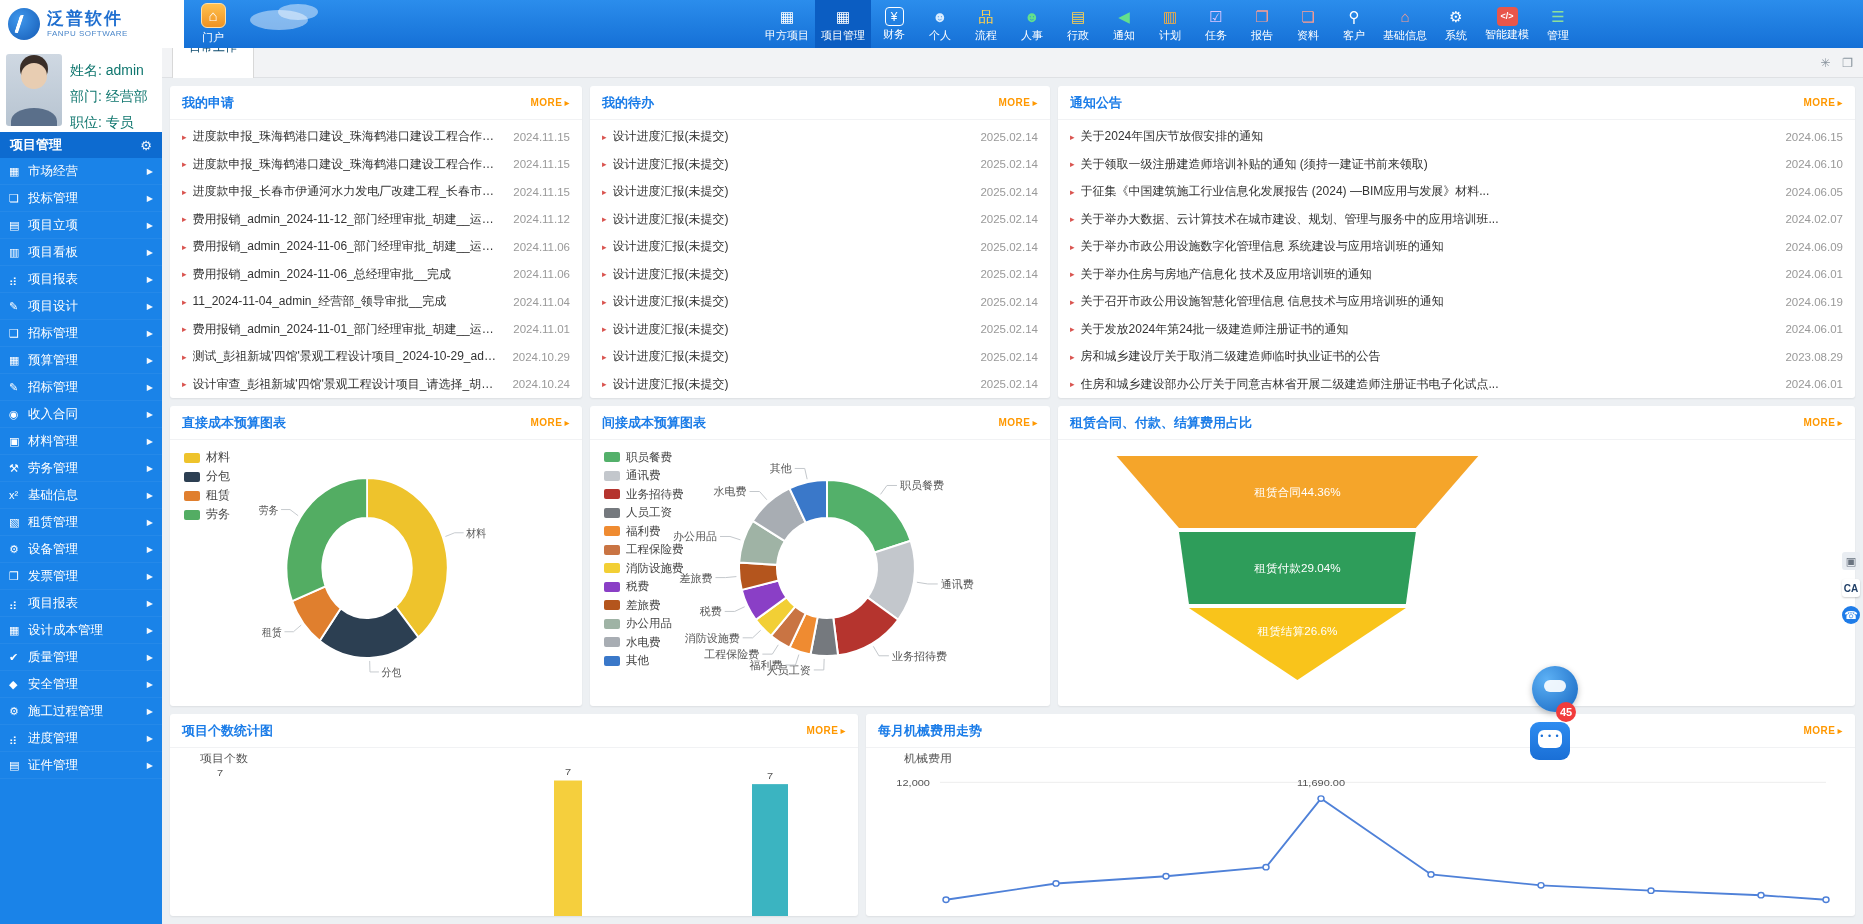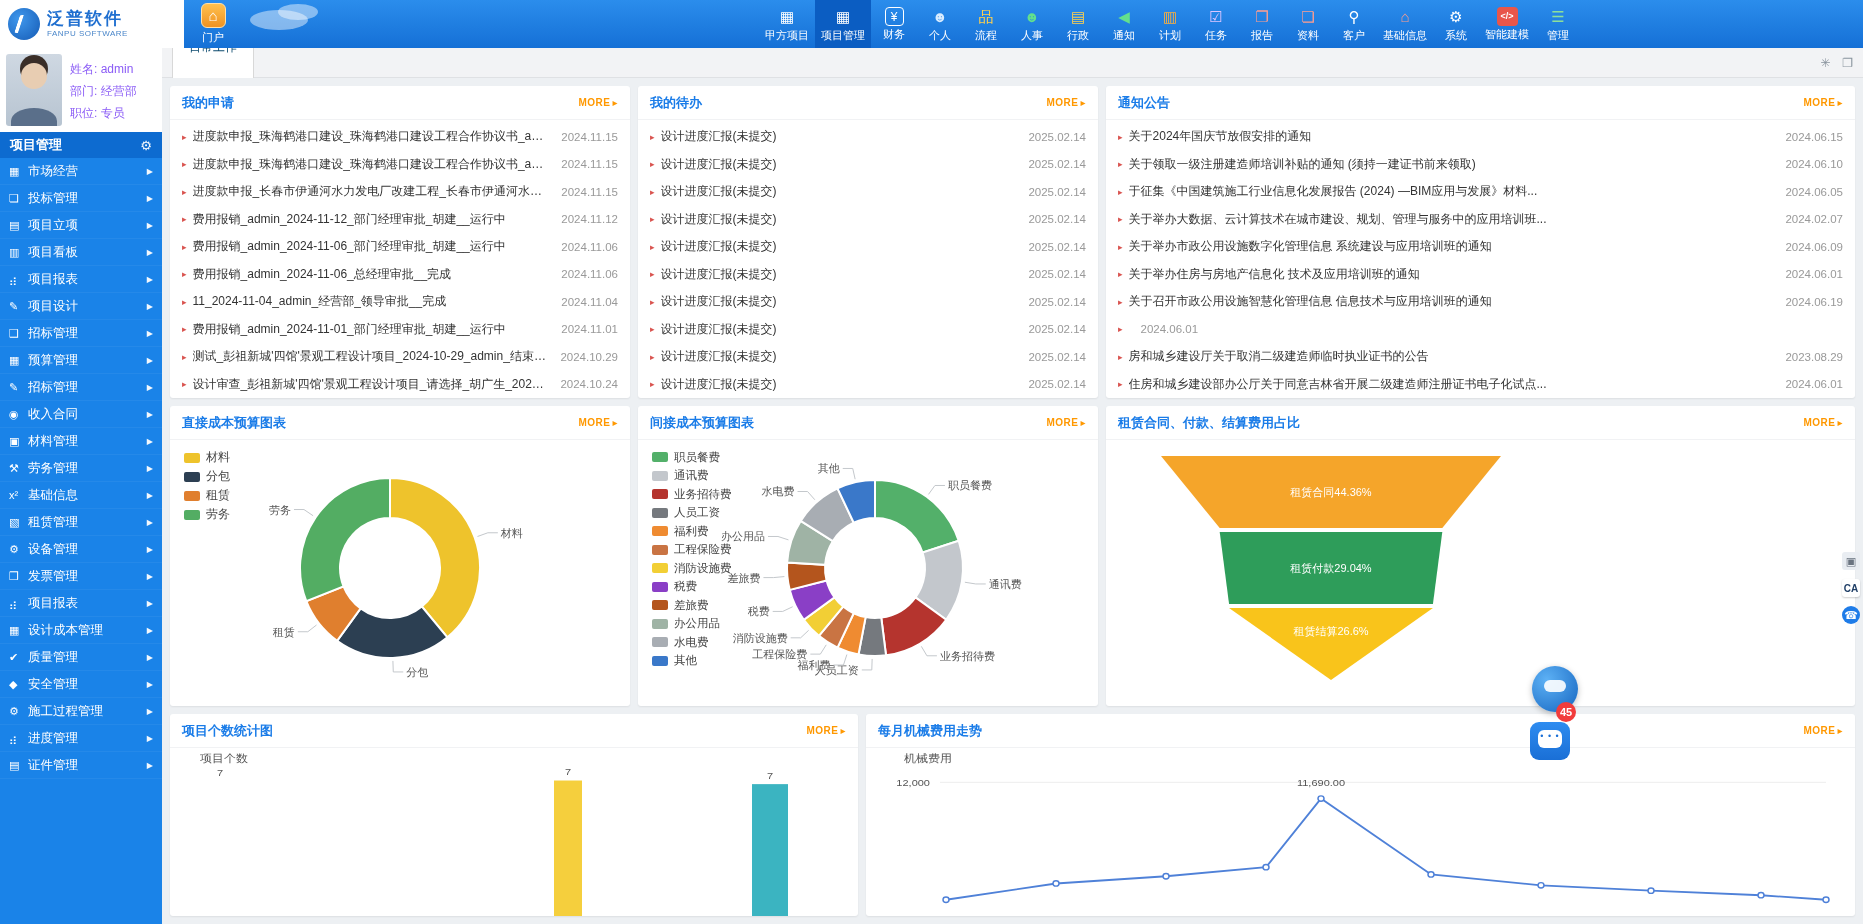--- a/index.html
+++ b/index.html
@@ -27,40 +27,40 @@
   .nav-ico.boxed{border:1.5px solid #fff;border-radius:4px;width:19px;height:19px;font-size:12px}
   .nav-ico.bgd{border-radius:4px;width:21px;height:19px;font-size:9px;font-weight:bold}
   .nav-label{color:#fff;font-size:11px;white-space:nowrap}
 
   
   .sidebar{position:absolute;top:48px;left:0;width:162px;bottom:0;background:#1a83e8;color:#fff;z-index:10}
   .profile{background:#fff;height:84px;display:flex;padding:6px;gap:8px}
   .avatar{width:56px;height:72px;border-radius:3px;background:linear-gradient(180deg,#cfd8e2,#b7c4d1);position:relative;overflow:hidden;flex:none}
   .avatar::before{content:'';position:absolute;top:9px;left:50%;transform:translateX(-50%);width:26px;height:26px;border-radius:50%;background:#e8cdb2;box-shadow:0 -7px 0 1px #3a2e28}
   .avatar::after{content:'';position:absolute;bottom:-8px;left:50%;transform:translateX(-50%);width:46px;height:26px;border-radius:50% 50% 0 0;background:#5a6f8a}
-  .profile-info{font-size:12px;color:#8b5cf6;padding-top:4px;line-height:1.85;white-space:nowrap}
+  .profile-info{font-size:14px;color:#0f766e;padding-top:4px;line-height:1.85;white-space:nowrap}
   .module-head{height:26px;background:#0d6bd0;display:flex;align-items:center;justify-content:space-between;padding:0 10px;font-weight:bold;font-size:13px}
   .gear{font-size:13px;cursor:pointer;opacity:.95}
   .menu{overflow:hidden}
   .menu-item{height:27px;display:flex;align-items:center;padding:0 9px;font-size:12.5px;cursor:pointer;border-bottom:1px solid rgba(255,255,255,.05)}
   .menu-item .mi{width:19px;font-size:11px;text-align:left}
   .menu-item .ml{flex:1;white-space:nowrap;overflow:hidden}
   .menu-item .arrow{font-size:8px;opacity:.95;margin-left:4px}
 
   
   .main{position:absolute;top:48px;left:162px;right:0;bottom:0;display:flex;flex-direction:column}
   .tabbar{height:30px;background:#f2f3f5;border-bottom:1px solid #dfe1e4;display:flex;align-items:flex-end;padding:0 10px;position:relative;flex:none}
   .tab{background:#fff;border:1px solid #d8d8d8;border-bottom:none;padding:5px 16px 22px;font-size:12px;color:#0c4a6e;border-radius:3px 3px 0 0;margin-bottom:-1px;cursor:pointer}
   .tab-icons{position:absolute;right:10px;top:8px;display:flex;gap:12px;color:#8a949e;font-size:12px}
   .tab-icons span{cursor:pointer}
   .content{flex:1;padding:8px;display:flex;flex-direction:column;gap:8px;overflow:hidden}
   .row{display:flex;gap:8px}
   .r1{height:312px;flex:none}.r2{height:300px;flex:none}.r3{flex:1;min-height:0}
   .panel{background:#fff;border-radius:3px;box-shadow:0 1px 2px rgba(0,0,0,.07);display:flex;flex-direction:column;overflow:hidden}
-  .w-a{width:460px;flex:none}.w-b{width:460px;flex:none}.w-c{flex:1}
+  .w-a{width:412px;flex:none}.w-b{width:460px;flex:none}.w-c{flex:1}
   .w-d{width:688px;flex:none}.w-e{flex:1}
   .phead{height:34px;flex:none;display:flex;align-items:center;justify-content:space-between;padding:0 12px;border-bottom:1px solid #f1f2f4}
   .ptitle{color:#1a7ce8;font-size:13px;font-weight:bold}
   .more{color:#ff9800;font-size:10px;font-weight:bold;letter-spacing:.5px;cursor:pointer;display:flex;align-items:center;gap:2px}
   .plist{padding:3px 12px 0;flex:1;overflow:hidden}
   .lrow{height:27.5px;display:flex;align-items:center;font-size:12px;color:#333;cursor:pointer}
   .lrow .blt{color:#d9534f;font-size:9px;margin-right:6px;flex:none}
   .lrow .txt{flex:1;white-space:nowrap;overflow:hidden;text-overflow:ellipsis}
   .lrow .dt{color:#999;margin-left:12px;font-size:11.5px;flex:none}
   .pbody{flex:1;position:relative;min-height:0}
@@ -474,20 +474,21 @@
               <span class="txt">关于举办住房与房地产信息化 技术及应用培训班的通知</span>
               <span class="dt">2024.06.01</span>
             </div>
             <div class="lrow">
               <span class="blt">▸</span>
               <span class="txt">关于召开市政公用设施智慧化管理信息 信息技术与应用培训班的通知</span>
               <span class="dt">2024.06.19</span>
             </div>
             <div class="lrow">
               <span class="blt">▸</span>
+              <span class="txt">关于发放2024年第24批一级建造师注册证书的通知</span>
               <span class="dt">2024.06.01</span>
             </div>
             <div class="lrow">
               <span class="blt">▸</span>
               <span class="txt">房和城乡建设厅关于取消二级建造师临时执业证书的公告</span>
               <span class="dt">2023.08.29</span>
             </div>
             <div class="lrow">
               <span class="blt">▸</span>
               <span class="txt">住房和城乡建设部办公厅关于同意吉林省开展二级建造师注册证书电子化试点...</span>

